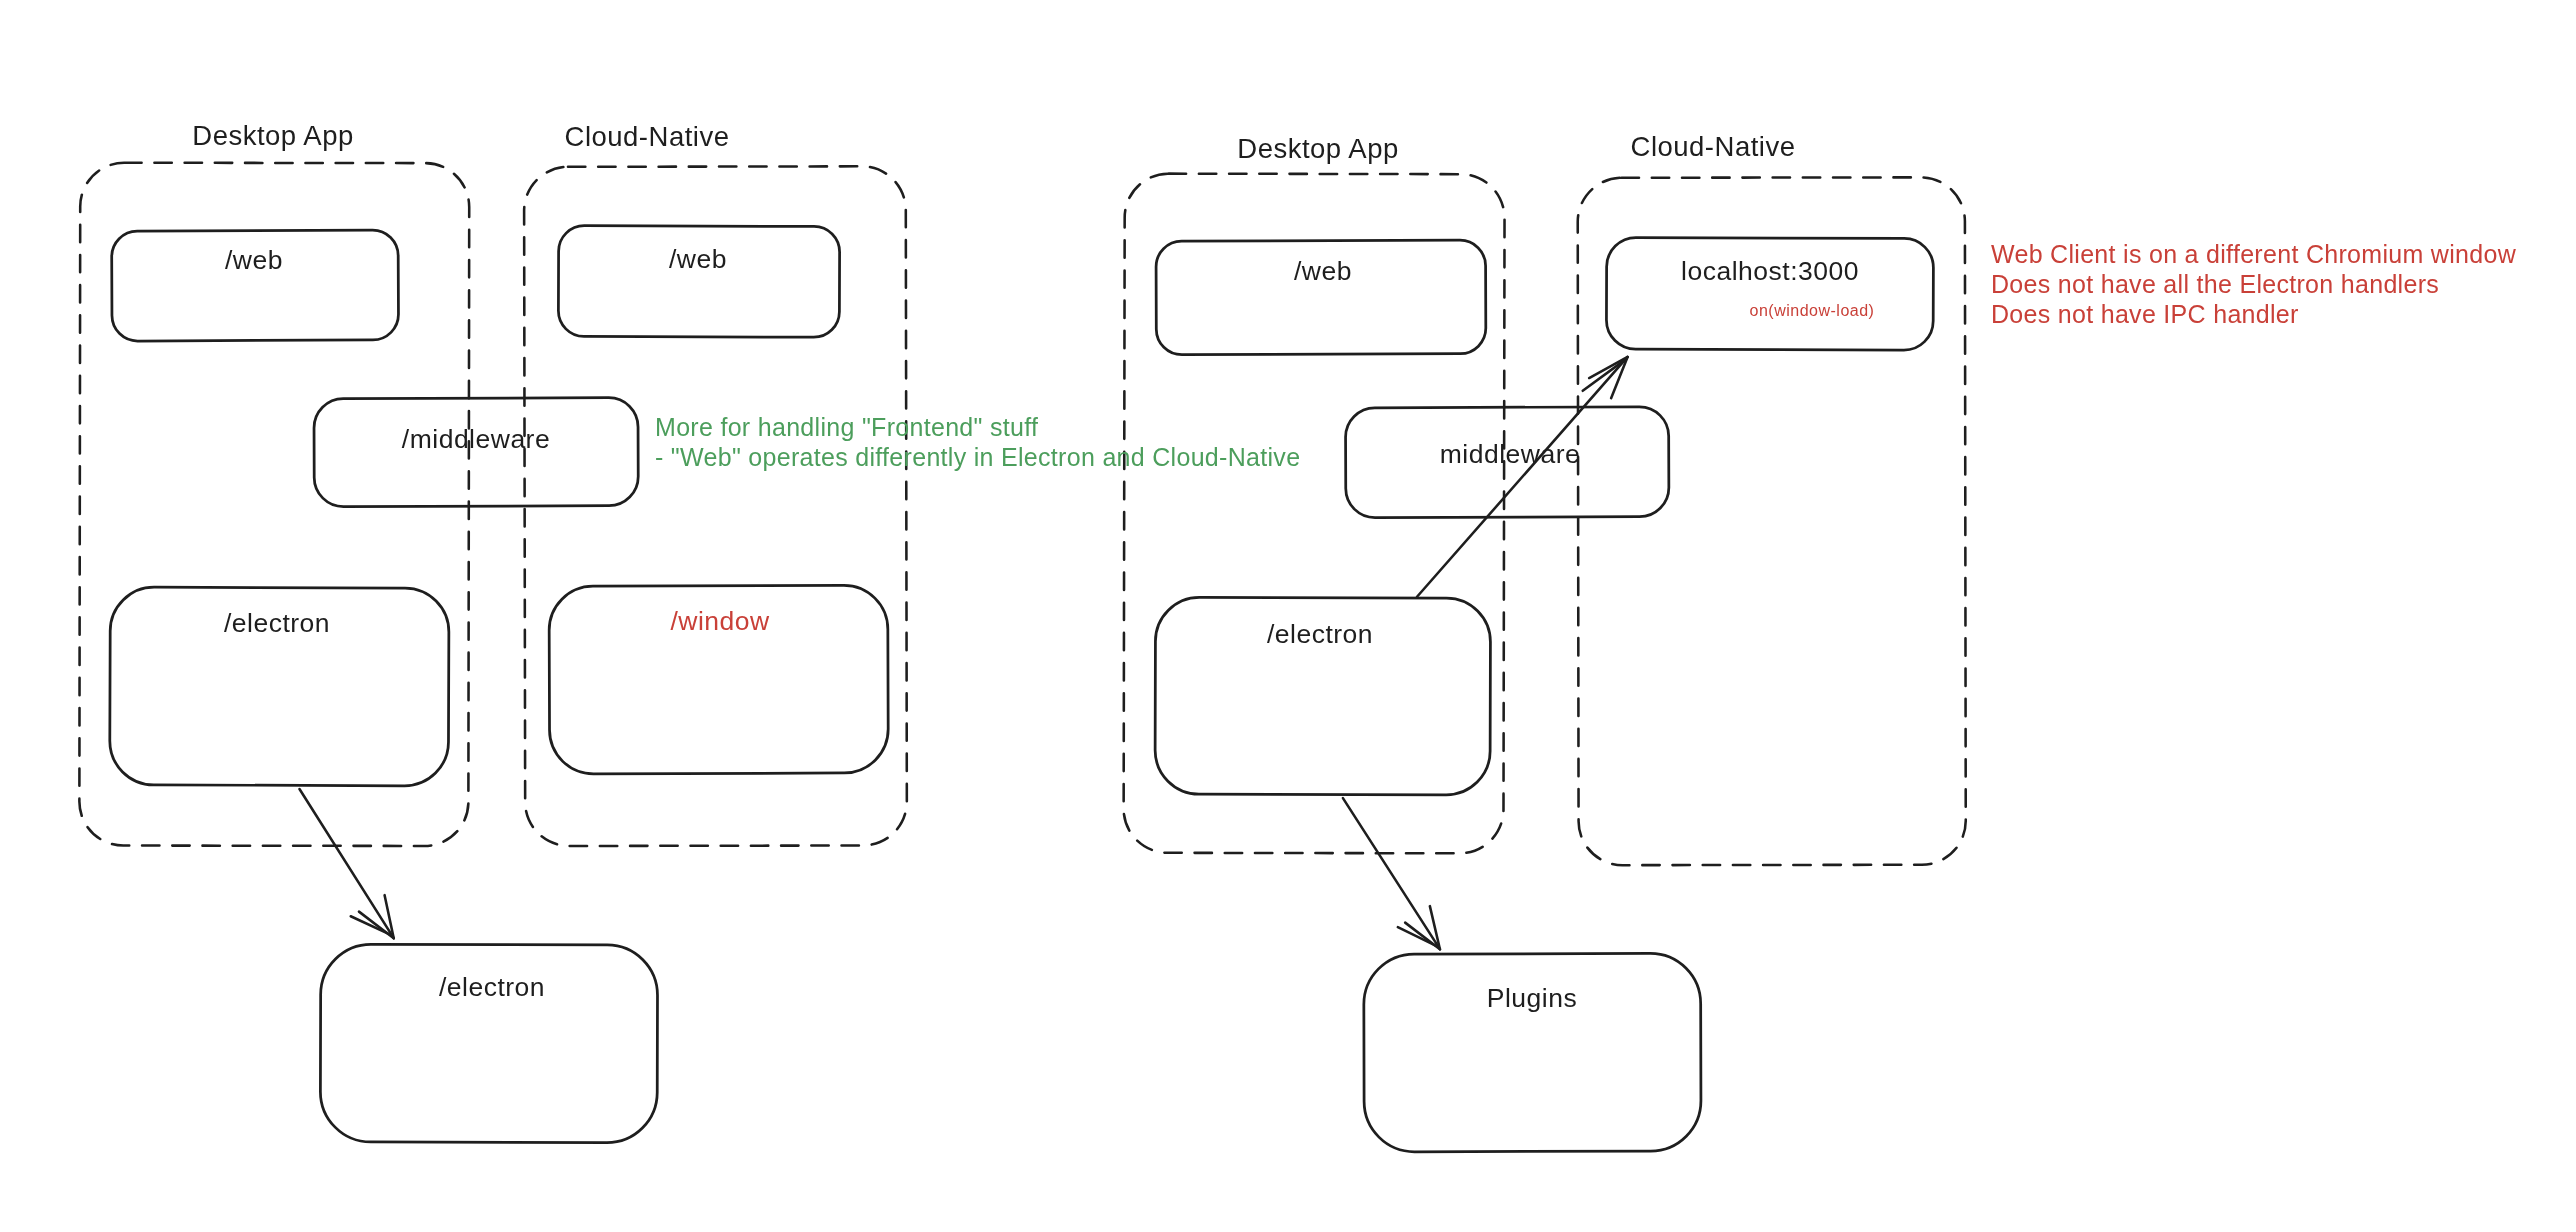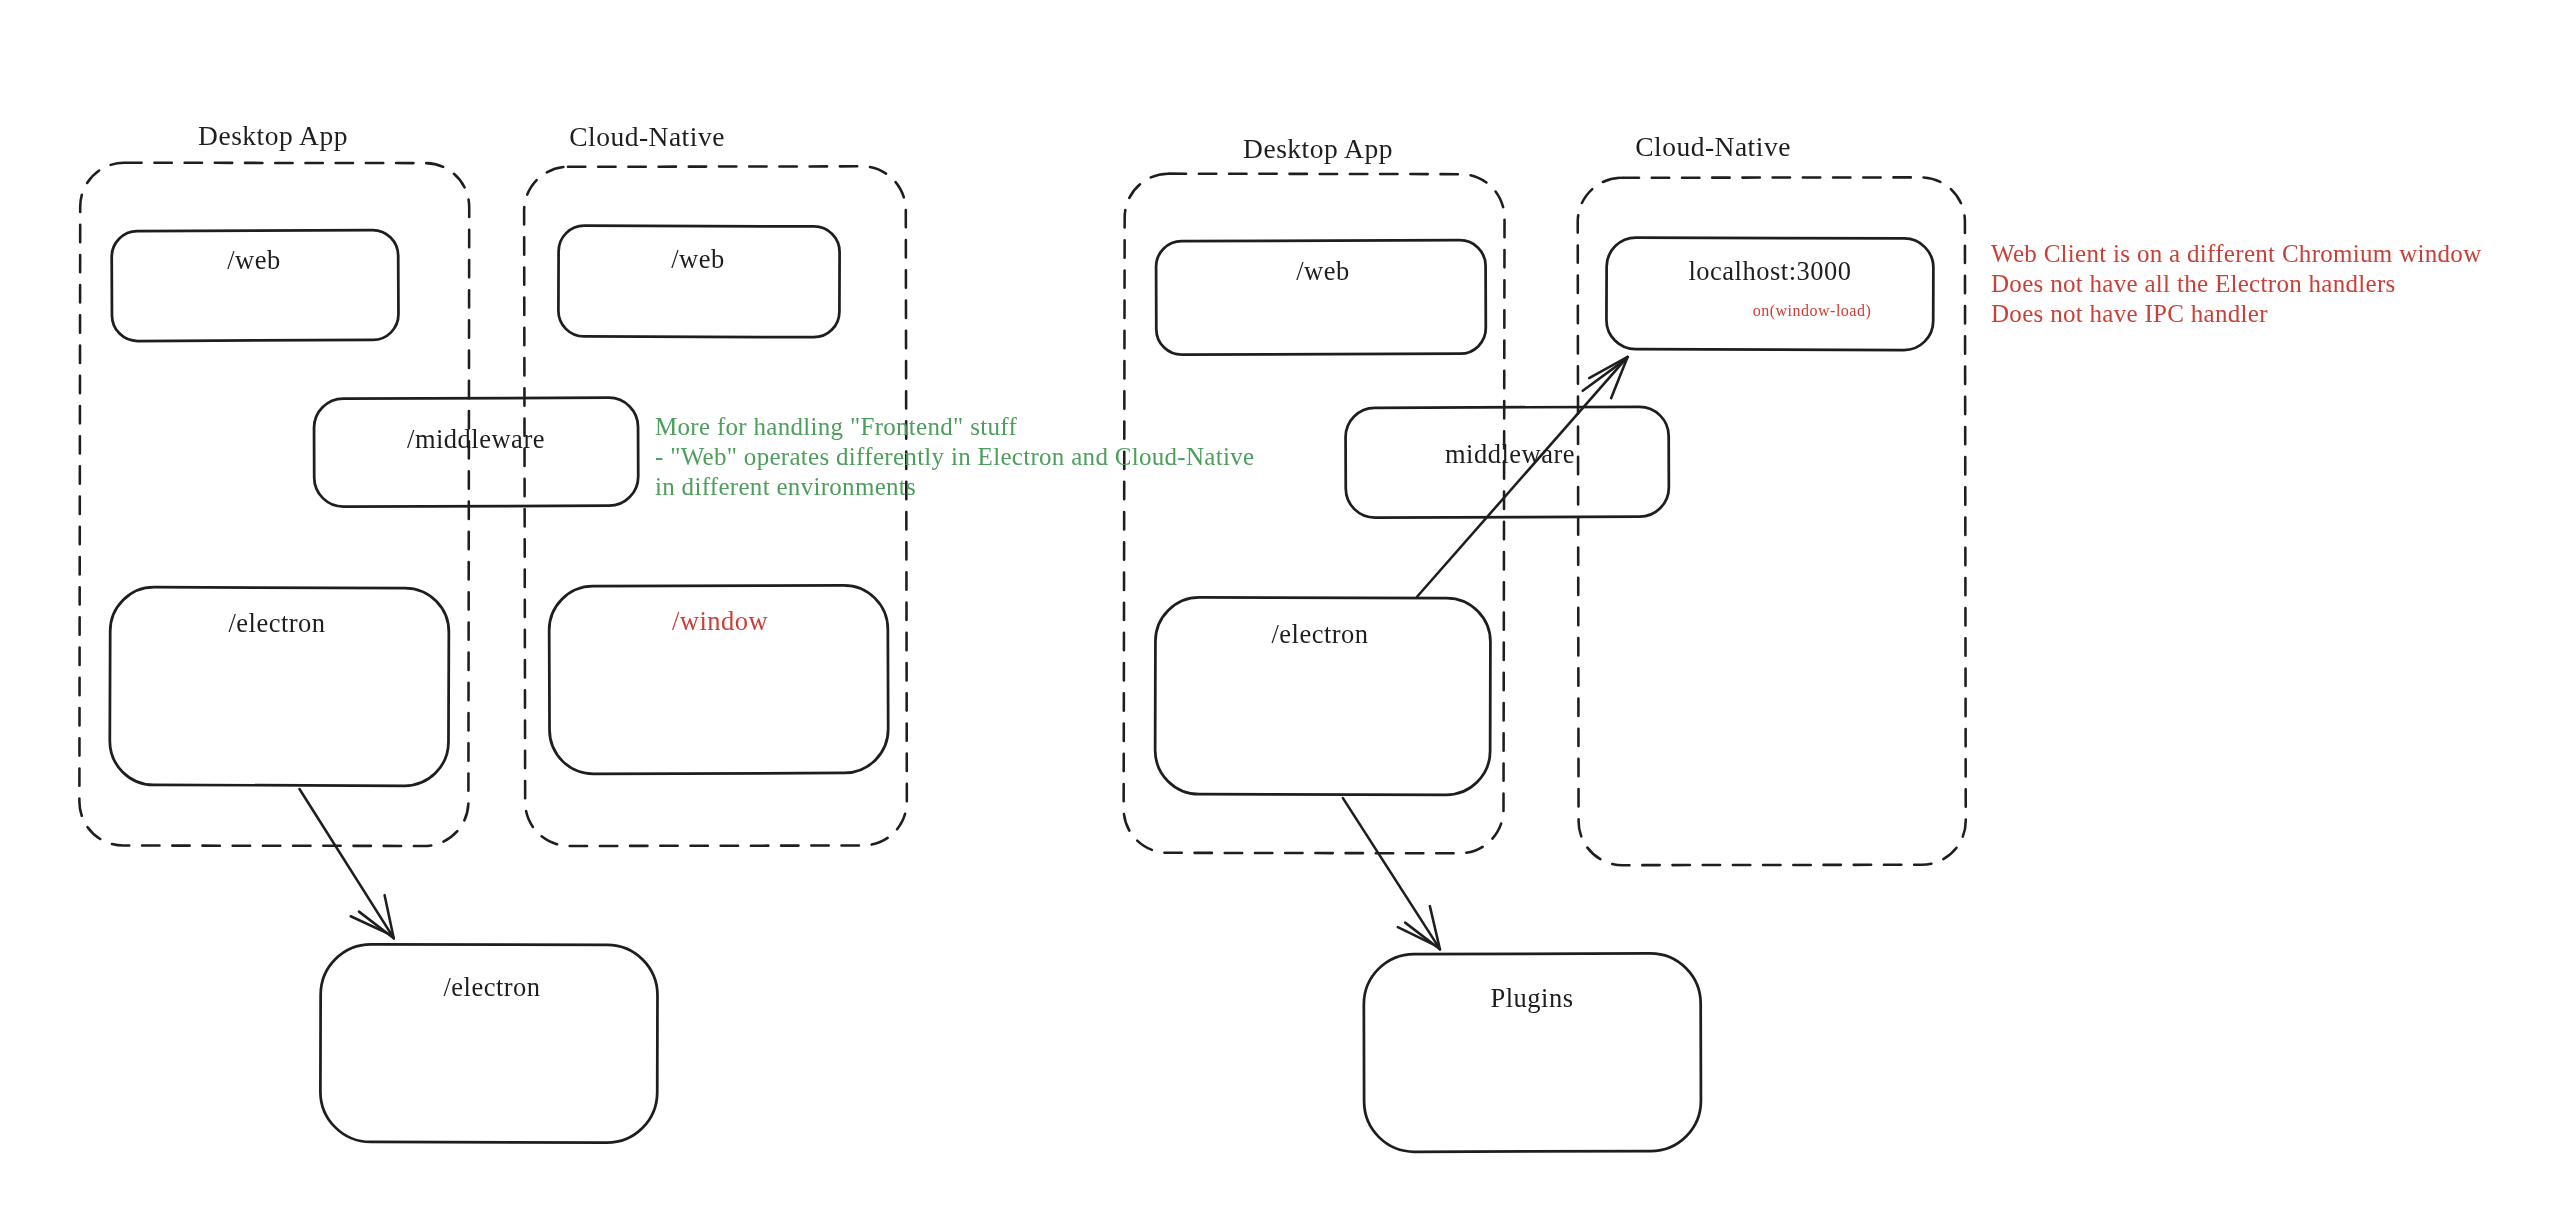--- a/index.html
+++ b/index.html
@@ -1,20 +1,20 @@
 <!DOCTYPE html>
 <html style="font-size:14.6px"><head>
 <meta charset="utf-8">
 <style>
   html,body{margin:0;padding:0;background:#ffffff;}
   .canvas{
     position:relative;
     width:2576px;height:1232px;
     background:#ffffff;
-    font-family:Liberation Serif, serif;
+    font-family:Liberation Sans, sans-serif;
     color:#1e1e1e;
     overflow:hidden;
   }
   svg.layer{position:absolute;left:0;top:0;}
   .lbl{
     position:absolute;
     transform:translateX(-50%);
     white-space:nowrap;
     color:#1e1e1e;
     font-size:26.5px;
@@ -85,21 +85,20 @@
   <div class="lbl" style="left:254px; top:245px;">/web</div>
   <div class="lbl" style="left:698px; top:244px;">/web</div>
   <div class="lbl" style="left:476px; top:424px;">/middleware</div>
   <div class="lbl" style="left:277px; top:608px;">/electron</div>
   <div class="lbl red" style="left:720px; top:606px;">/window</div>
   <div class="lbl" style="left:492px; top:972px;">/electron</div>
 
   <div class="note green" style="left:655px; top:412px;">
     <div>More for handling "Frontend" stuff</div>
     <div>- "Web" operates differently in Electron and Cloud-Native</div>
-    <div>in different environments</div>
   </div>
 
   <div class="lbl grp" style="left:1318px; top:133px;">Desktop App</div>
   <div class="lbl grp" style="left:1713px; top:131px;">Cloud-Native</div>
 
   <div class="lbl" style="left:1323px; top:256px;">/web</div>
   <div class="lbl" style="left:1770px; top:256px;">localhost:3000</div>
   <div class="lbl red small" style="left:1812px; top:302px;">on(window-load)</div>
   <div class="lbl" style="left:1510px; top:439px;text-align:center;">middleware</div>
   <div class="lbl" style="left:1320px; top:619px;">/electron</div>

